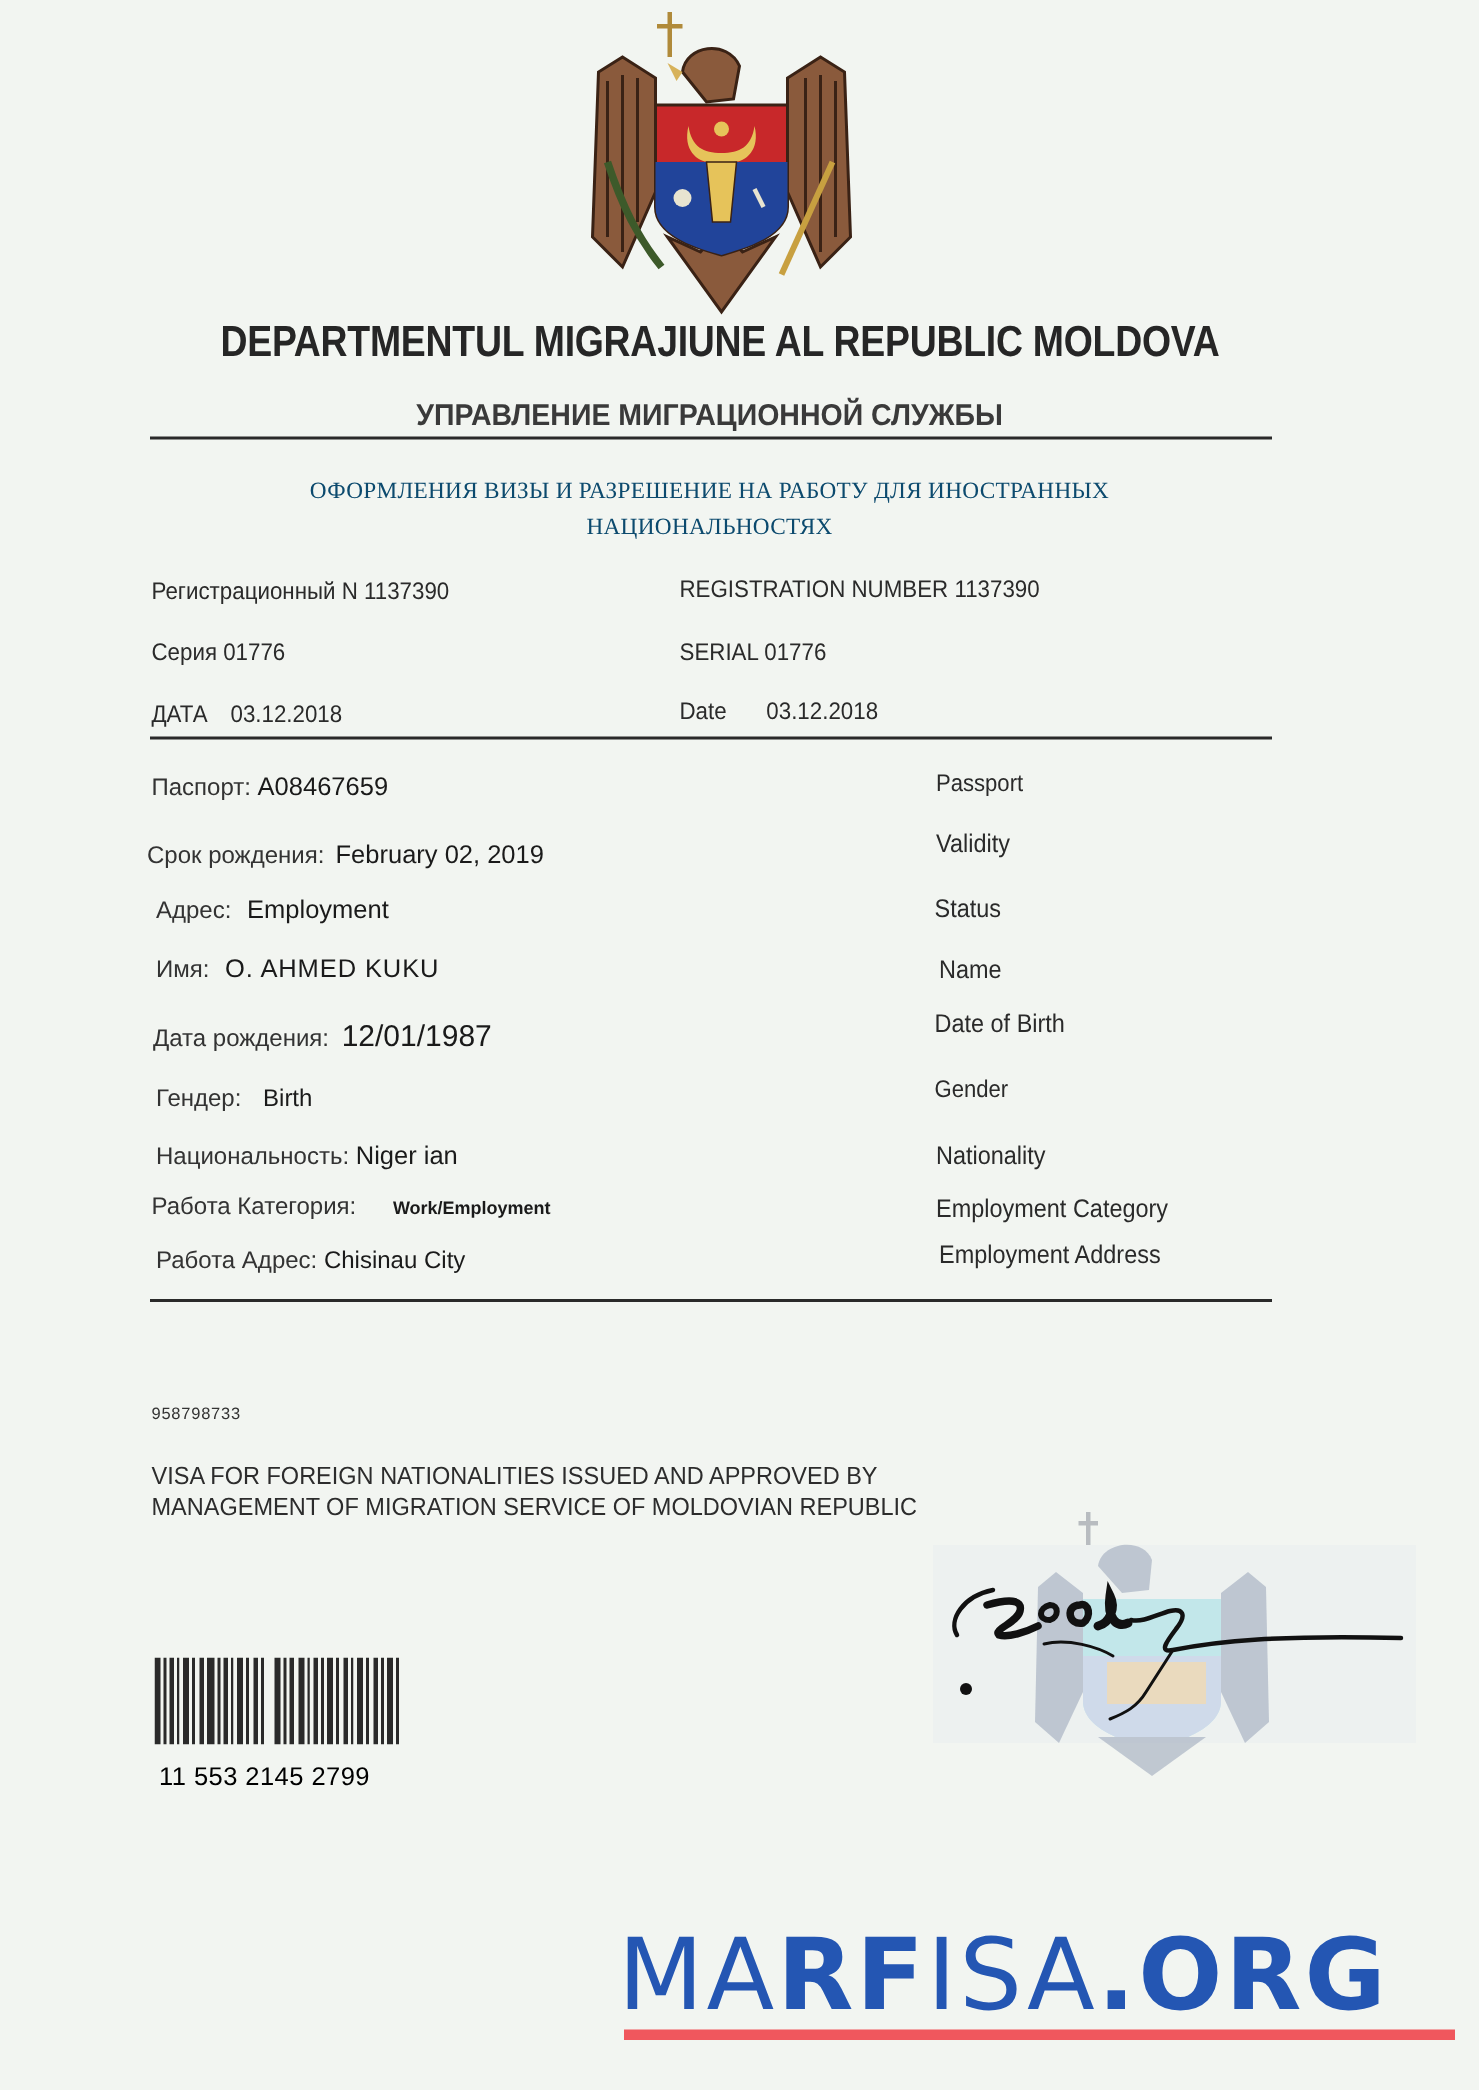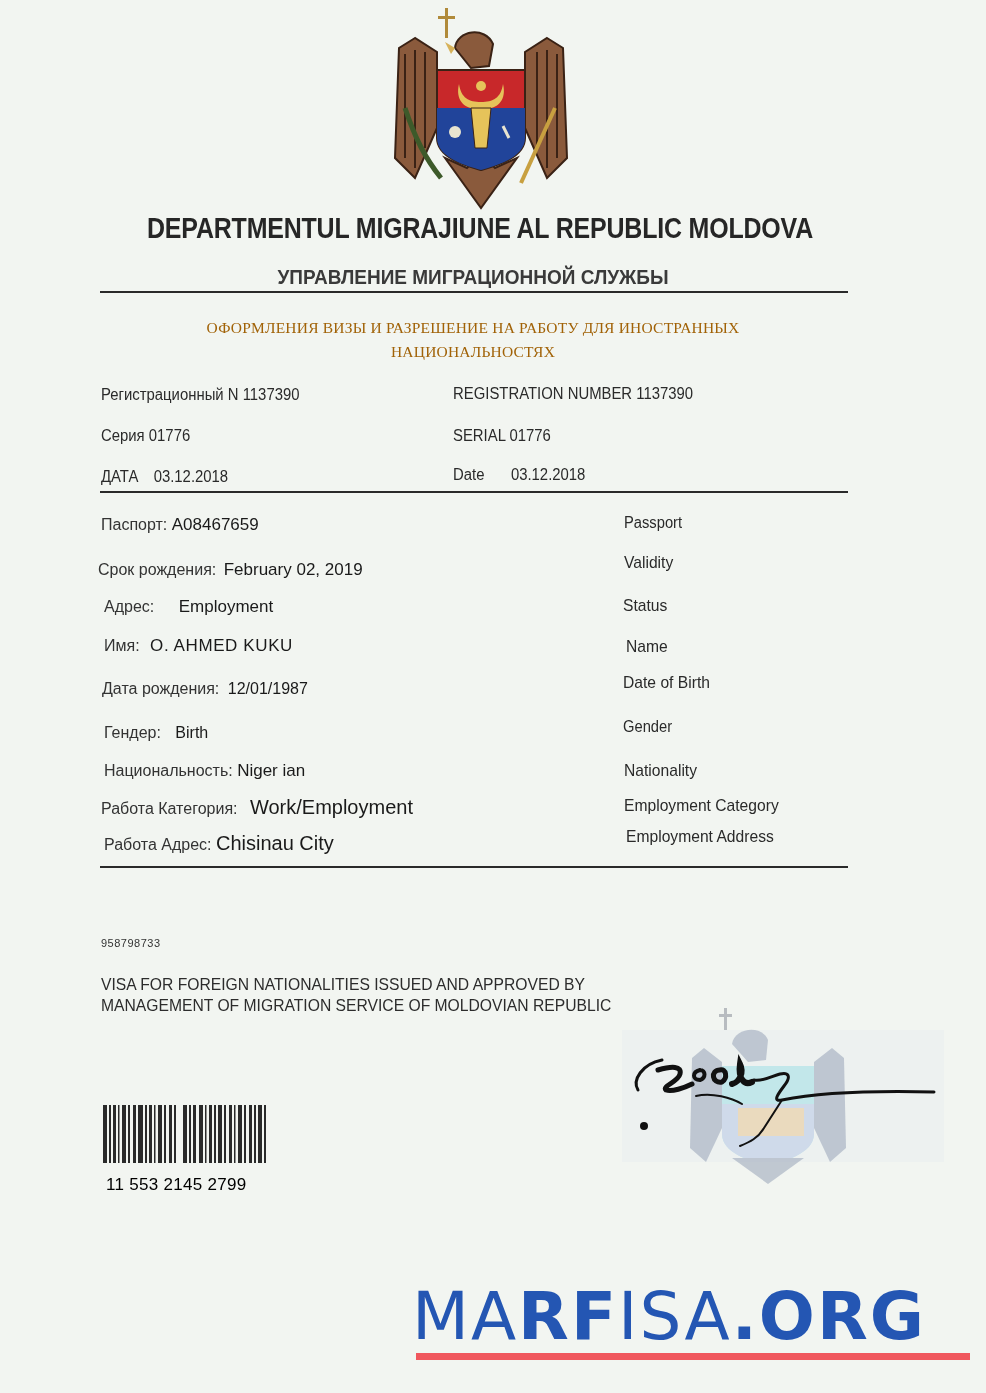--- a/index.html
+++ b/index.html
@@ -17,21 +17,21 @@
       font-size: 29px; letter-spacing: -0.2px; color: #262626;
       transform: scaleX(0.86); transform-origin: 480px 0;
     }
     .subtitle {
       left: 0; width: 946px; top: 266px; text-align: center;
       font-weight: bold; font-size: 20px; color: #3a3a3a;
       transform: scaleX(0.95); transform-origin: 473px 0;
     }
     .rule { position: absolute; left: 100px; width: 748px; height: 2px; background: #2a2a2a; }
     .serif-line {
-      font-family: "Liberation Serif", serif; font-size: 15.5px; color: #a16207;
+      font-family: "Liberation Serif", serif; font-size: 15.5px; color: #0c4a6e;
       letter-spacing: 0.2px;
     }
     .reg { font-size: 16px; color: #2a2a2a; transform: scaleX(0.93); transform-origin: 0 0; }
     .field { font-size: 16px; color: #333; }
     .field .val { color: #1a1a1a; font-size: 17px; }
     .en { font-size: 17px; color: #2a2a2a; transform: scaleX(0.92); transform-origin: 0 0; }
     .code { font-size: 11px; color: #333; letter-spacing: 0.5px; }
     .visa { font-size: 16.5px; color: #2c2c2c; line-height: 21px; transform: scaleX(0.95); transform-origin: 0 0; }
     .barcode { position: absolute; left: 103px; top: 1105px; width: 163px; height: 58px; }
     .barnum { left: 106px; top: 1175px; font-size: 17px; color: #000000; letter-spacing: 0.3px; }
@@ -104,45 +104,45 @@
 <div class="abs field" style="left:101px; top:515px;">
   <span>Паспорт:</span>
   <span class="val">A08467659</span>
 </div>
 <div class="abs field" style="left:98px; top:560px;">
   <span>Срок рождения:</span>
   <span class="val" style="margin-left:3px;">February 02, 2019</span>
 </div>
 <div class="abs field" style="left:104px; top:597px;">
   <span>Адрес:</span>
-  <span class="val" style="margin-left:20px;">Employment</span>
+  <span class="val" style="margin-left:6px;">Employment</span>
 </div>
 <div class="abs field" style="left:104px; top:636px;">
   <span>Имя:</span>
   <span class="val" style="margin-left:6px; letter-spacing:0.6px;">O. AHMED KUKU</span>
 </div>
 <div class="abs field" style="left:102px; top:680px;">
   <span>Дата рождения:</span>
-  <span class="val" style="font-size:16px; margin-left:4px;">12/01/1987</span>
+  <span class="val" style="font-size:20px; margin-left:4px;">12/01/1987</span>
 </div>
 <div class="abs field" style="left:104px; top:724px;">
   <span>Гендер:</span>
   <span class="val" style="font-size:16px; margin-left:10px;">Birth</span>
 </div>
 <div class="abs field" style="left:104px; top:761px;">
   <span>Национальность:</span>
   <span class="val">Niger ian</span>
 </div>
 <div class="abs field" style="left:101px; top:796px;">
   <span>Работа Категория:</span>
-  <span class="val" style="font-size:20px; margin-left:8px;">Work/Employment</span>
+  <span class="val" style="font-size:12px; margin-left:20px;font-weight:bold;">Work/Employment</span>
 </div>
 <div class="abs field" style="left:104px; top:832px;">
   <span>Работа Адрес:</span>
-  <span class="val" style="font-size:20px;">Chisinau City</span>
+  <span class="val" style="font-size:16px;">Chisinau City</span>
 </div>
 
 <div class="abs en" style="left:624px; top:514px; font-size:16px;">Passport</div>
 <div class="abs en" style="left:624px; top:553px;">Validity</div>
 <div class="abs en" style="left:623px; top:596px;">Status</div>
 <div class="abs en" style="left:626px; top:637px;">Name</div>
 <div class="abs en" style="left:623px; top:673px;">Date of Birth</div>
 <div class="abs en" style="left:623px; top:718px; font-size:16px;">Gender</div>
 <div class="abs en" style="left:624px; top:761px;">Nationality</div>
 <div class="abs en" style="left:624px; top:796px;">Employment Category</div>

